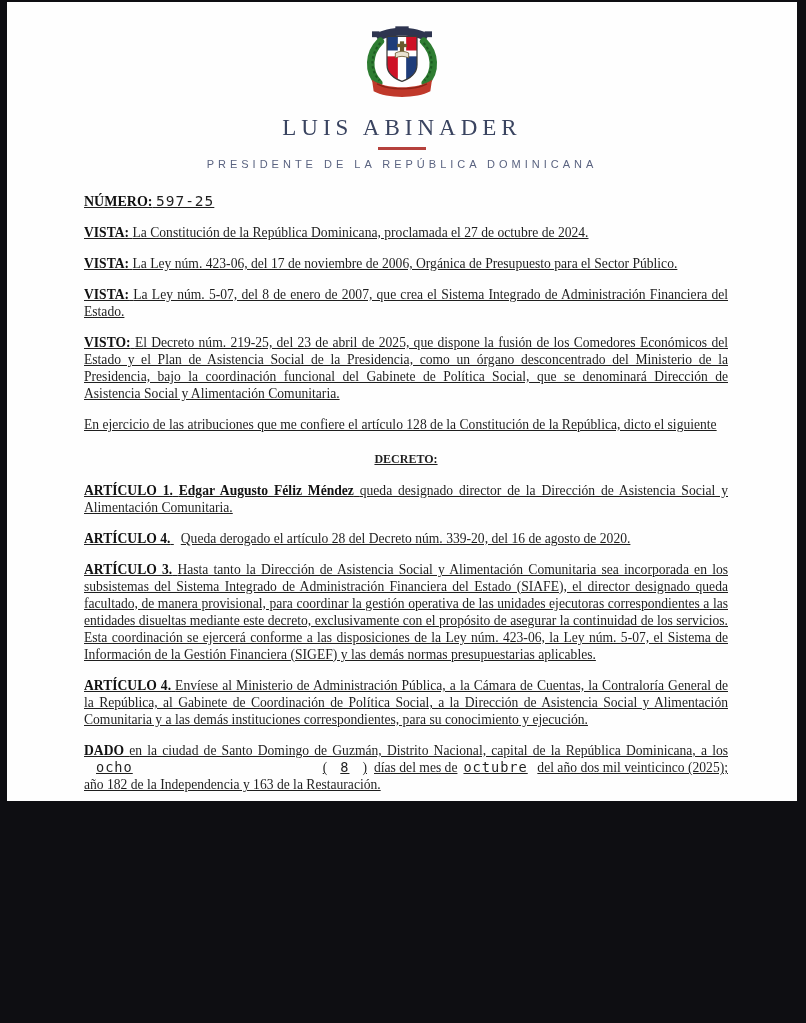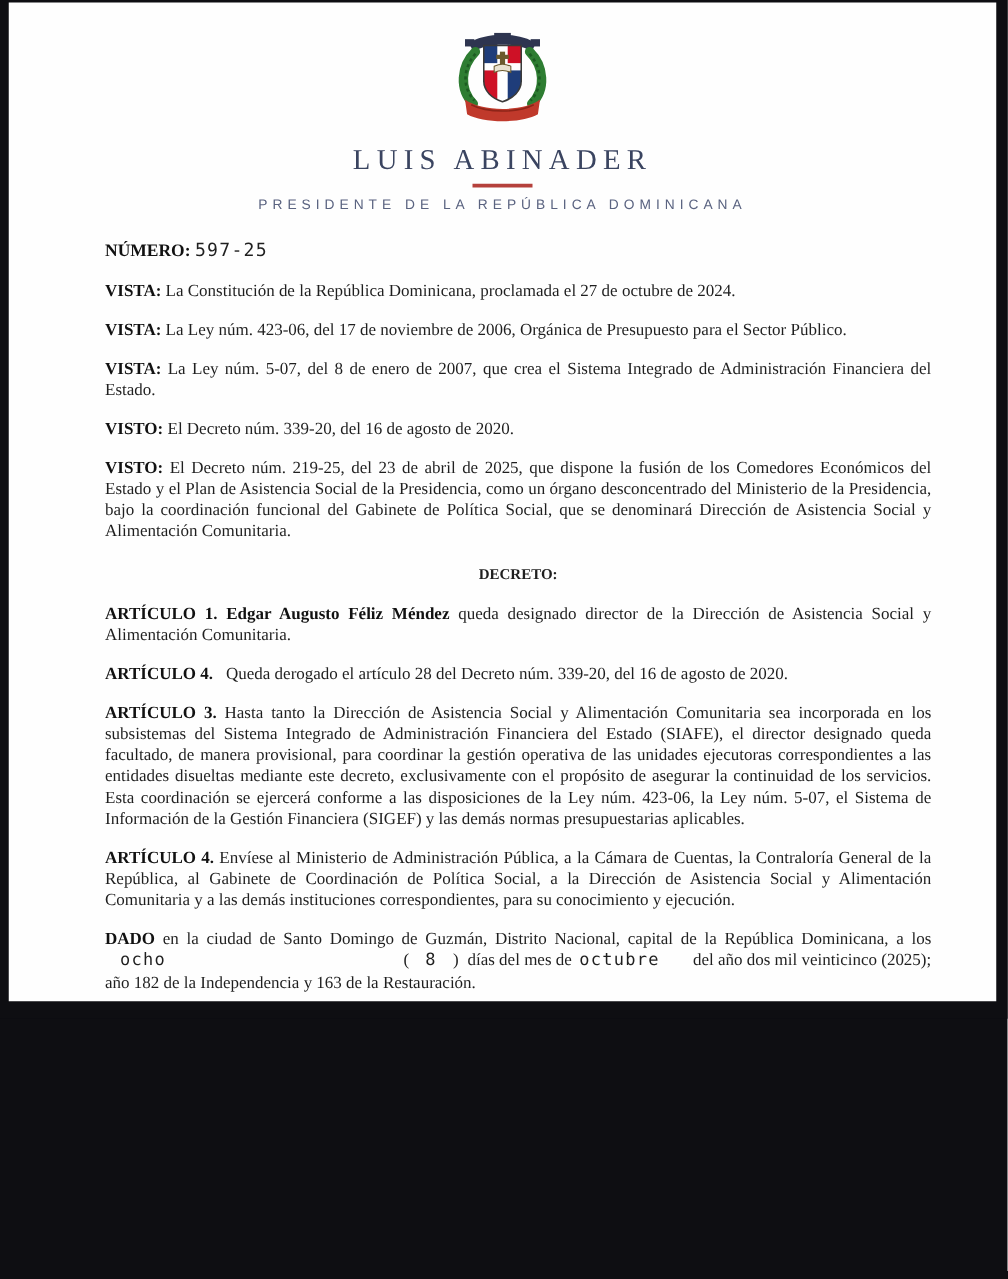--- a/index.html
+++ b/index.html
@@ -18,21 +18,21 @@
   .pres-name{
     margin-top:9px;font-size:23px;letter-spacing:5px;font-weight:normal;
     color:#3a4460;
   }
   .red-rule{width:48px;height:3px;background:#b5413c;margin:6px auto 0 auto;}
   .pres-title{
     margin-top:8px;font-size:11px;letter-spacing:4px;color:#5a6380;
     font-family:"Liberation Sans", sans-serif;
   }
   
-  .doc{padding:0 52px 0 77px;font-size:13.6px;line-height:17px;}
+  .doc{padding:0 69px 0 77px;font-size:13.6px;line-height:17px;text-decoration:underline;}
   .doc p{margin:14px 0 0 0;text-align:justify;}
   p.numero{margin-top:23px;font-size:14px;}
   .lead{font-weight:bold;color:#111;}
   .tw{font-family:"DejaVu Sans Mono", monospace;letter-spacing:1px;}
   .numero .tw{font-size:14.5px;}
   .gap2{margin-left:7px;}
   .decreto{text-align:center !important;font-weight:bold;margin-top:18px !important;font-size:12px;}
   
   .dado-line2{display:flex;align-items:baseline;white-space:nowrap;}
   .dado-line2 .day-word{margin-left:12px;}
@@ -110,30 +110,27 @@
       <p>
         <span class="lead">VISTA:</span>
         <span>La Ley núm. 423-06, del 17 de noviembre de 2006, Orgánica de Presupuesto para el Sector Público.</span>
       </p>
 
       <p>
         <span class="lead">VISTA:</span>
         <span>La Ley núm. 5-07, del 8 de enero de 2007, que crea el Sistema Integrado de Administración Financiera del Estado.</span>
       </p>
 
-      <p>
-        <span class="lead">VISTO:</span>
-        <span>El Decreto núm. 339-20, del 16 de agosto de 2020.</span>
-      </p>
 
       <p>
         <span class="lead">VISTO:</span>
         <span>El Decreto núm. 219-25, del 23 de abril de 2025, que dispone la fusión de los Comedores Económicos del Estado y el Plan de Asistencia Social de la Presidencia, como un órgano desconcentrado del Ministerio de la Presidencia, bajo la coordinación funcional del Gabinete de Política Social, que se denominará Dirección de Asistencia Social y Alimentación Comunitaria.</span>
       </p>
 
+      <p>En ejercicio de las atribuciones que me confiere el artículo 128 de la Constitución de la República, dicto el siguiente</p>
 
       <p class="decreto">DECRETO:</p>
 
       <p>
         <span class="lead">ARTÍCULO 1.</span>
         <span class="lead">Edgar Augusto Féliz Méndez</span>
         <span>queda designado director de la Dirección de Asistencia Social y Alimentación Comunitaria.</span>
       </p>
 
       <p>

